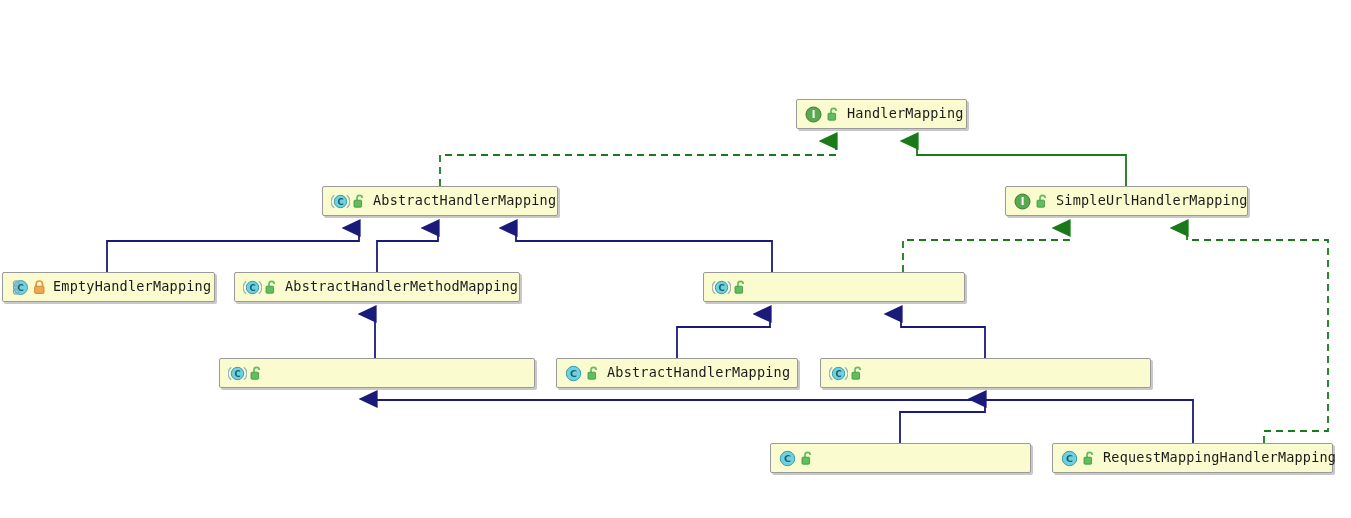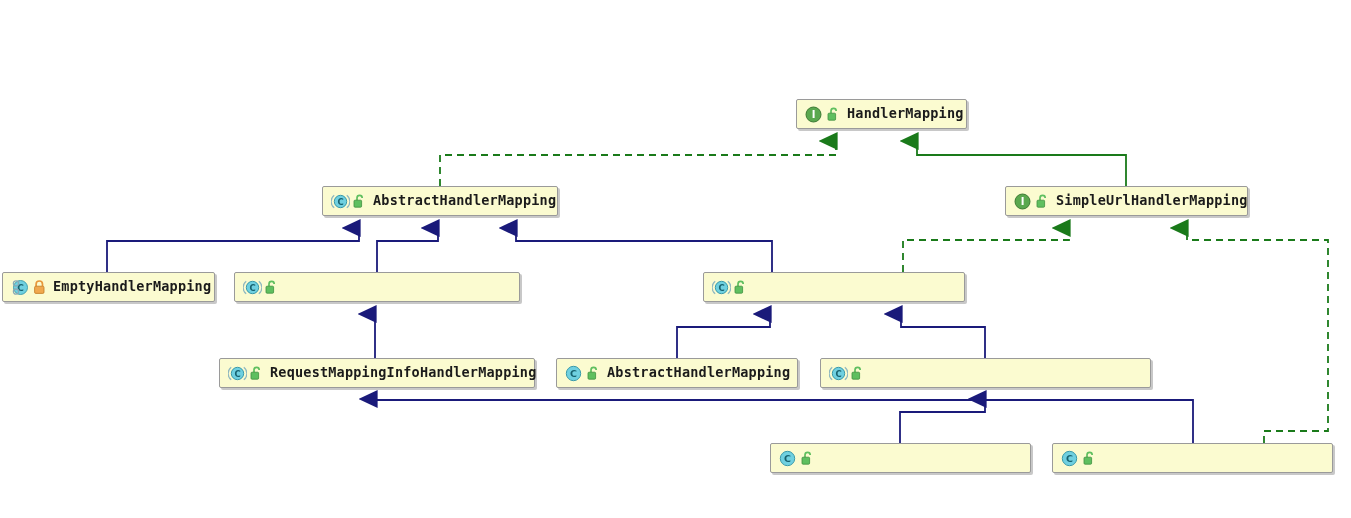--- a/index.html
+++ b/index.html
@@ -41,21 +41,20 @@
   .node .icons {
     display: inline-flex;
     align-items: center;
     margin-right: 7px;
   }
   .node .label {
     font-size: 13.5px;
     letter-spacing: 0.2px;
     color: #1b1b1b;
     line-height: 1;
-    font-weight: bold;
   }
   .kind-icon {
     width: 17px;
     height: 17px;
     margin-right: 5px;
     display: inline-block;
     position: relative;
     flex: 0 0 auto;
   }
   .lock-icon {
@@ -192,20 +191,21 @@
           <path d="M15.8 2.2 A8 8 0 0 1 15.8 14.8" fill="none" stroke="#8fb8c0" stroke-width="1.2"></path>
         </svg>
       </span>
       <span class="lock-icon">
         <svg width="13" height="15" viewBox="0 0 13 15">
           <path d="M4 6.5 L4 4 A2.6 2.6 0 0 1 9.2 4" fill="none" stroke="#5fbf5f" stroke-width="1.7"></path>
           <rect x="1" y="6.2" width="7.6" height="7" rx="1" fill="#5fbf5f" stroke="#3f8f3f" stroke-width="0.8"></rect>
         </svg>
       </span>
     </span>
+    <span class="label">AbstractHandlerMethodMapping</span>
   </div>
 
   <div class="node" style="left:703px; top:272px; width:262px;">
     <span class="icons">
       <span class="kind-icon">
         <svg width="19" height="17" viewBox="0 0 19 17">
           <circle cx="9.5" cy="8.5" r="6.2" fill="#6fd0e0" stroke="#3a9aaa" stroke-width="1"></circle>
           <text x="9.5" y="12.2" text-anchor="middle" font-family="DejaVu Sans, sans-serif" font-size="8.5" font-weight="bold" fill="#16616e">C</text>
           <path d="M3.2 2.2 A8 8 0 0 0 3.2 14.8" fill="none" stroke="#8fb8c0" stroke-width="1.2"></path>
           <path d="M15.8 2.2 A8 8 0 0 1 15.8 14.8" fill="none" stroke="#8fb8c0" stroke-width="1.2"></path>
@@ -230,21 +230,20 @@
           <path d="M15.8 2.2 A8 8 0 0 1 15.8 14.8" fill="none" stroke="#8fb8c0" stroke-width="1.2"></path>
         </svg>
       </span>
       <span class="lock-icon">
         <svg width="13" height="15" viewBox="0 0 13 15">
           <path d="M4 6.5 L4 4 A2.6 2.6 0 0 1 9.2 4" fill="none" stroke="#5fbf5f" stroke-width="1.7"></path>
           <rect x="1" y="6.2" width="7.6" height="7" rx="1" fill="#5fbf5f" stroke="#3f8f3f" stroke-width="0.8"></rect>
         </svg>
       </span>
     </span>
-    <span class="label">RequestMappingInfoHandlerMapping</span>
   </div>
 
   <div class="node" style="left:556px; top:358px; width:242px;">
     <span class="icons">
       <span class="kind-icon">
         <svg width="17" height="17" viewBox="0 0 17 17">
           <circle cx="8.5" cy="8.5" r="7.2" fill="#6fd0e0" stroke="#3a9aaa" stroke-width="1"></circle>
           <text x="8.5" y="12.4" text-anchor="middle" font-family="DejaVu Sans, sans-serif" font-size="9.5" font-weight="bold" fill="#16616e">C</text>
         </svg>
       </span>
@@ -302,15 +301,16 @@
           <text x="8.5" y="12.4" text-anchor="middle" font-family="DejaVu Sans, sans-serif" font-size="9.5" font-weight="bold" fill="#16616e">C</text>
         </svg>
       </span>
       <span class="lock-icon">
         <svg width="13" height="15" viewBox="0 0 13 15">
           <path d="M4 6.5 L4 4 A2.6 2.6 0 0 1 9.2 4" fill="none" stroke="#5fbf5f" stroke-width="1.7"></path>
           <rect x="1" y="6.2" width="7.6" height="7" rx="1" fill="#5fbf5f" stroke="#3f8f3f" stroke-width="0.8"></rect>
         </svg>
       </span>
     </span>
+    <span class="label">RequestMappingHandlerMapping</span>
   </div>
 
 </div>
 
 </body></html>

